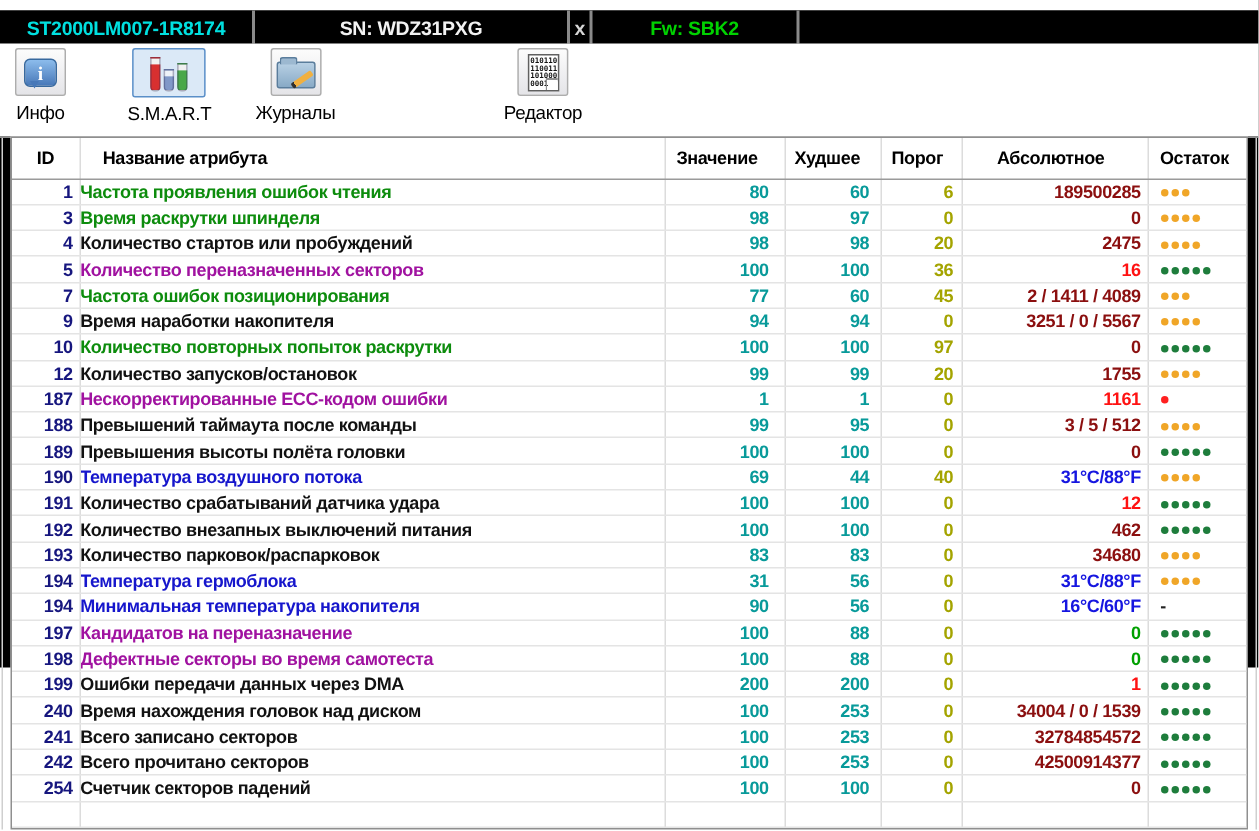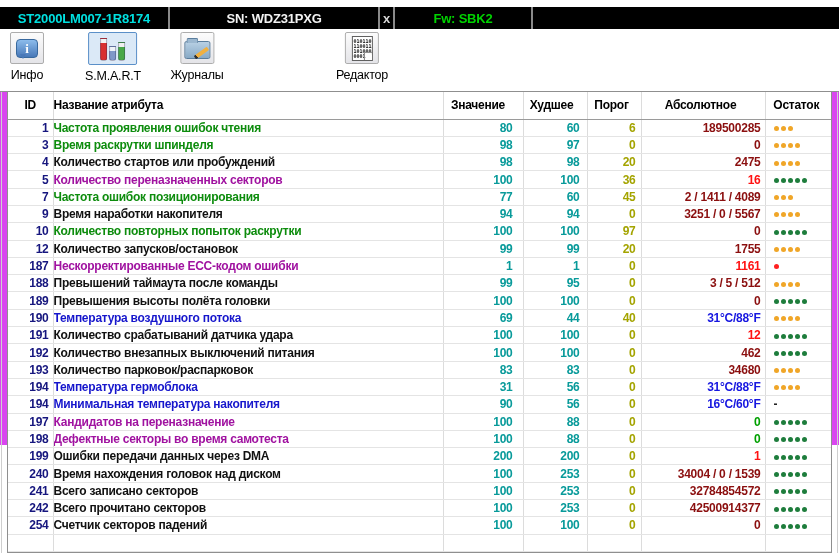--- a/index.html
+++ b/index.html
@@ -6,21 +6,21 @@
     --value-teal:#089a9a; --threshold-olive:#a4a400;
     --raw-darkred:#8b0f0f; --raw-red:#ff1212; --raw-green:#00a000; --raw-blue:#1616e0;
     --name-green:#0d8c0d; --name-purple:#a012a0; --name-blue:#1616cc; --id-navy:#16167e;
     --dot-orange:#f0a628; --dot-green:#1e7d3c; --dot-red:#ff2020;
     --model-cyan:#00e0e0; --firmware-green:#00d200;
     --selected-button-bg:#dbe9f7; --selected-button-border:#5a8fc8;
   }
   *{box-sizing:border-box;margin:0;padding:0}
   html,body{width:839px;height:554px;overflow:hidden;background:#fff;
     font-family:"Liberation Sans",sans-serif;}
-  .screen{position:relative;width:839px;height:445px;background:#d946ef}
+  .screen{position:relative;width:839px;height:445px;background:#000000}
 
   
   .top-strip{position:absolute;left:0;top:0;width:839px;height:7px;background:#fff;overflow:hidden}
 
   
   .black-bar{position:absolute;left:0;top:7px;width:839px;height:22px;background:#000;
     display:flex;align-items:stretch;font-size:13px;font-weight:bold;letter-spacing:-0.2px}
   .black-bar .seg{display:flex;align-items:center;justify-content:center;height:100%}
   .seg-model{width:168px;color:var(--model-cyan)}
   .seg-sn{width:208px;color:#f2f2f2}
@@ -77,21 +77,21 @@
   .table-frame{position:absolute;left:7px;top:91px;width:825px;height:462px;
     border:1px solid #8f8f8f;background:#fff;overflow:hidden}
   table{border-collapse:collapse;table-layout:fixed;width:100%;height:100%;
     font-size:12px;font-weight:bold;letter-spacing:-0.25px}
   col.c-id{width:45px}col.c-name{width:390px}col.c-val{width:80px}
   col.c-worst{width:64px}col.c-thr{width:54px}col.c-raw{width:124px}col.c-rest{width:66px}
   th,td{border-right:1px solid #dcdcdc;white-space:nowrap;overflow:hidden;vertical-align:middle}
   th:last-child,td:last-child{border-right:none}
   thead th{height:27px;border-bottom:1px solid #9a9a9a;color:#000;text-align:center;padding-right:5px}
   thead th.h-id{text-align:center;padding:0}
-  thead th.h-name{text-align:left;padding-left:0}
+  thead th.h-name{text-align:left;padding-left:15px}
   thead th.h-val{padding-right:10px}
   thead th.h-worst{padding-right:7px}
   thead th.h-rest{padding-right:4px}
   tbody tr{height:16.55px}
   tbody td{border-bottom:1px solid #e4e4e4}
   td.td-id{color:var(--id-navy);text-align:right;padding-right:4px}
   td.td-name{color:#111}
   td.td-val{color:var(--value-teal);text-align:right;padding-right:10px}
   td.td-worst{color:var(--value-teal);text-align:right;padding-right:7px}
   td.td-thr{color:var(--threshold-olive);text-align:right;padding-right:5px}

